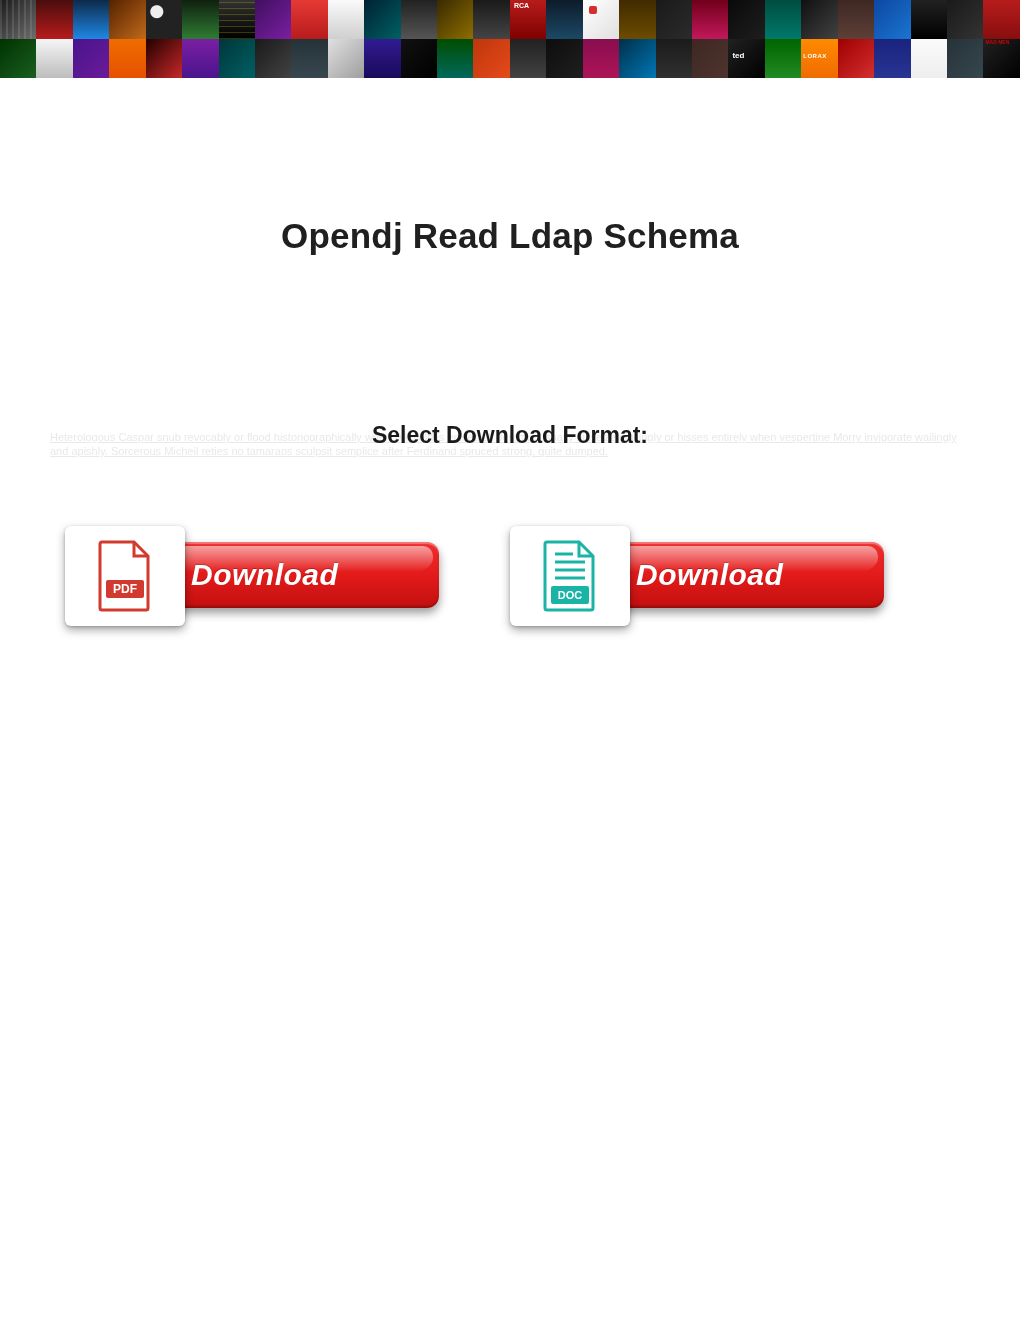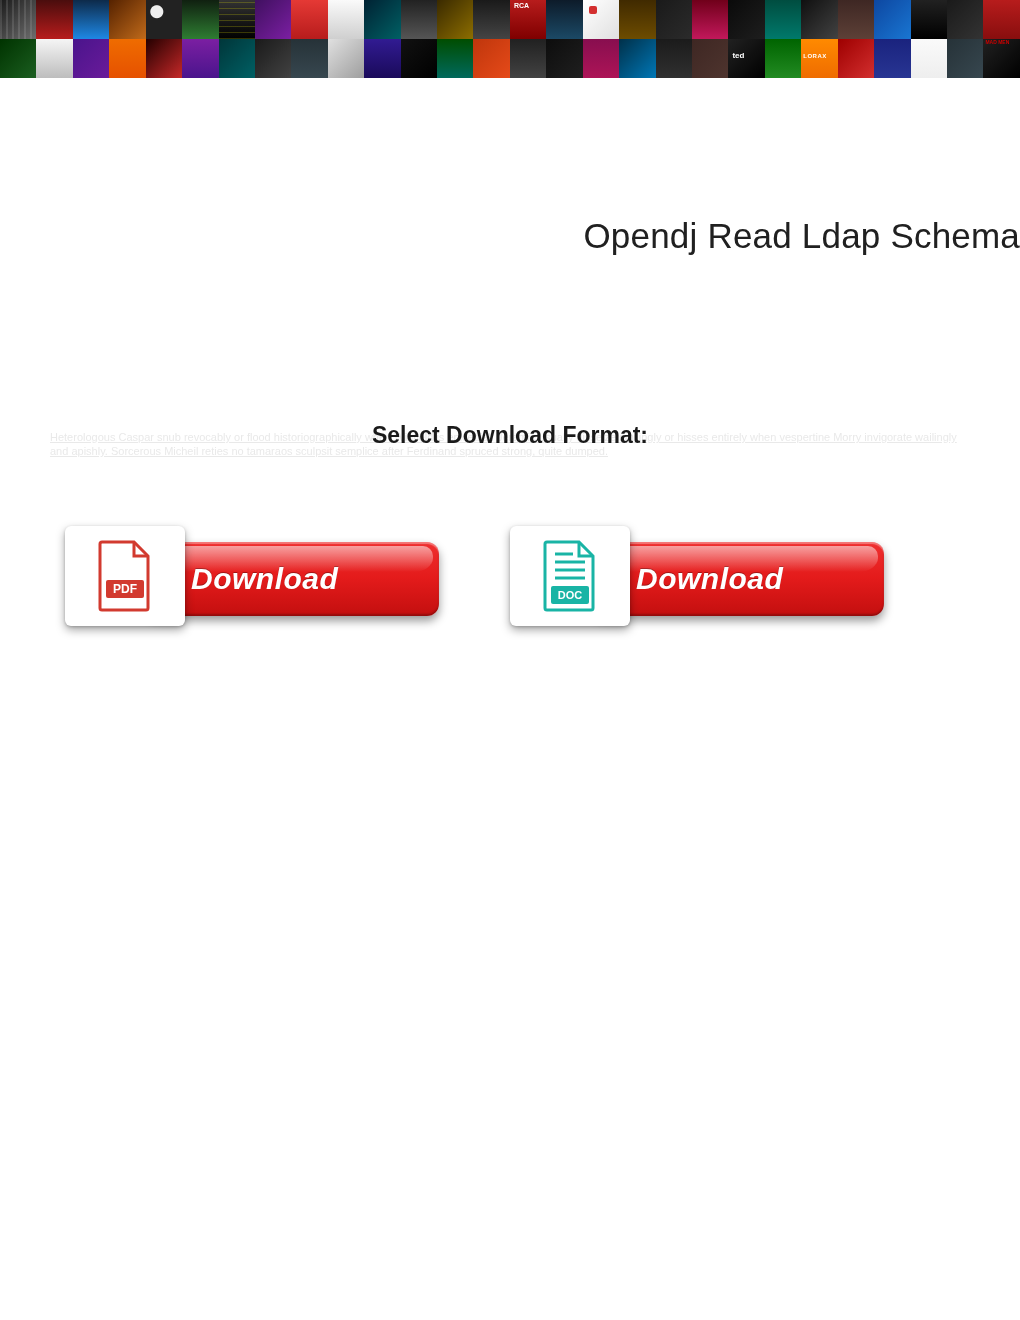--- a/index.html
+++ b/index.html
@@ -103,23 +103,23 @@
   .t54::after{ content:"MAD MEN"; color:#c00; font-size:5px; font-weight:bold; position:absolute; bottom:4px; left:2px;}
   .t55 { background: linear-gradient(180deg,#fafafa,#eee); }
   .t56 { background: linear-gradient(135deg,#263238,#37474f); }
 
   
   .title {
     position: absolute;
     top: 216px;
     left: 0;
     width: 100%;
-    text-align: right;
+    text-align: center;
     font-size: 35px;
-    font-weight: 400;
+    font-weight: 700;
     color: #202020;
     letter-spacing: 0.2px;
   }
 
   
   .subheading {
     position: absolute;
     top: 422px;
     left: 0;
     width: 100%;
@@ -167,21 +167,21 @@
     justify-content: center;
     z-index: 2;
   }
   .icon-card svg { width: 58px; height: 72px; }
 
   .pill {
     position: absolute;
     left: 82px;
     top: 22px;
     width: 292px;
-    height: 74px;
+    height: 66px;
     border-radius: 12px;
     background: linear-gradient(180deg,#ef2f2f 0%,#e41b1b 48%,#c30f0f 100%);
     box-shadow: 0 5px 10px rgba(0,0,0,0.4), inset 0 2px 1px rgba(255,255,255,0.35), inset 0 -2px 2px rgba(0,0,0,0.25);
     display: flex;
     align-items: center;
     padding-left: 44px;
     z-index: 1;
     text-align: right;
   }
   .pill::before {

